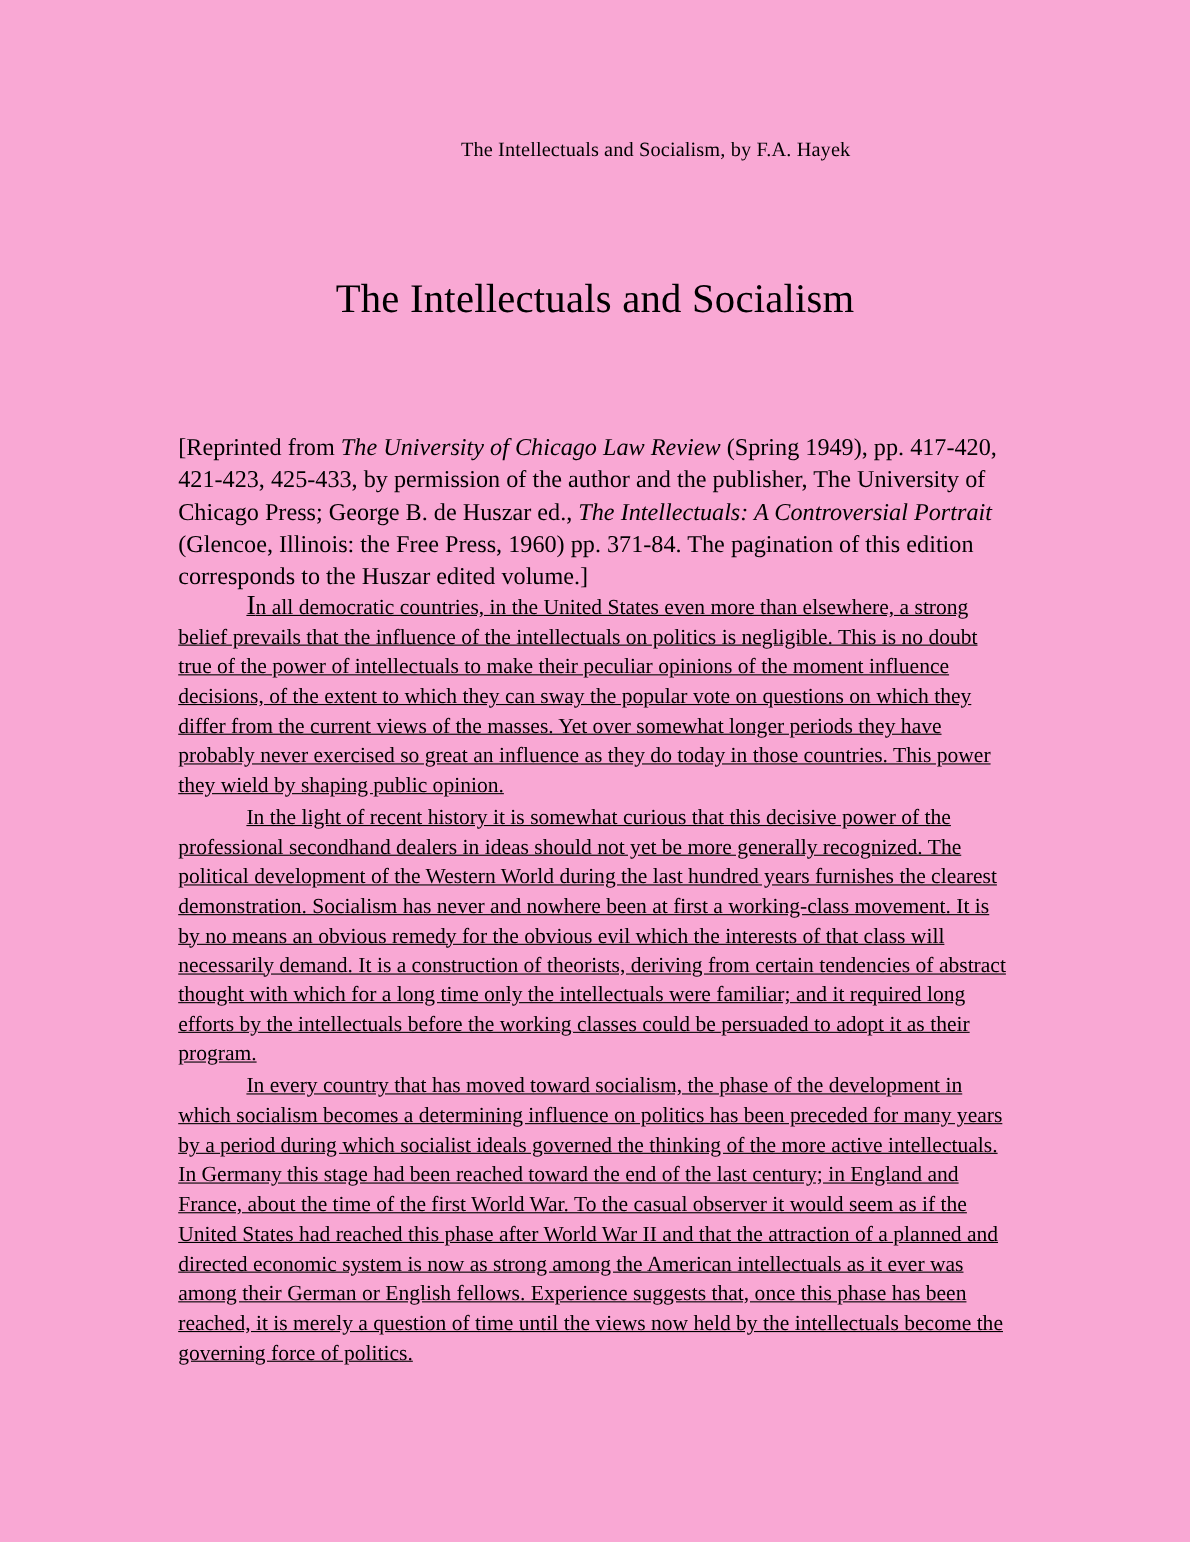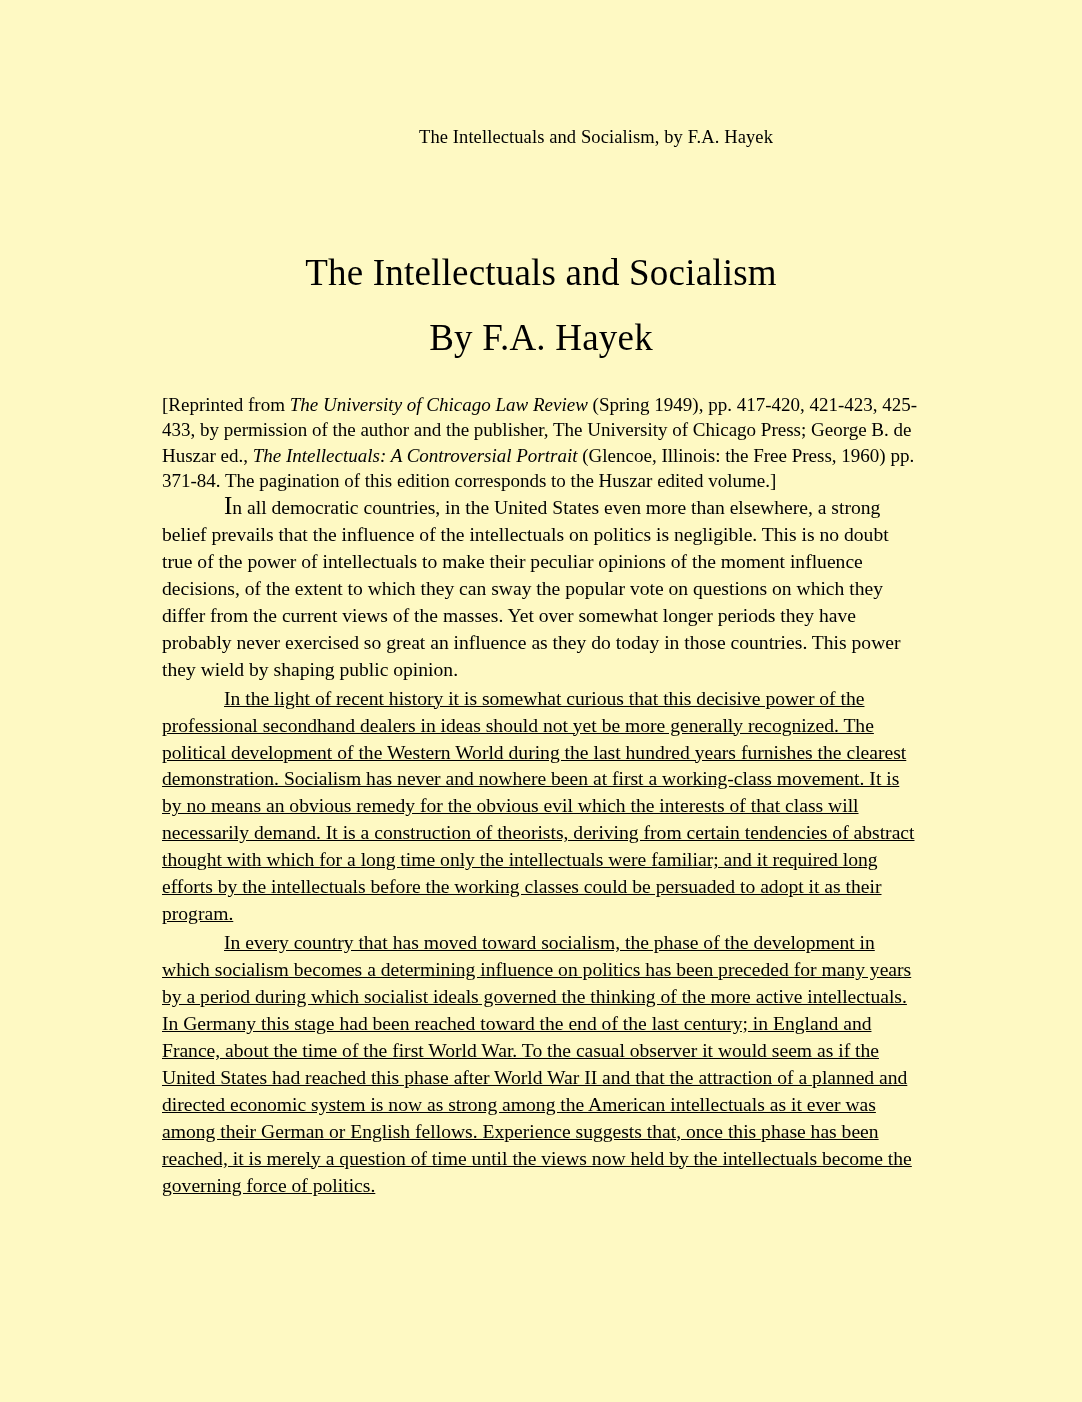--- a/index.html
+++ b/index.html
@@ -8,21 +8,21 @@
     background: #ffffff;
   }
   body {
     font-family: "Liberation Serif", serif;
     color: #000000;
   }
   .page {
     position: relative;
     width: 1082px;
     height: 1402px;
-    background: #fef9c3;
+    background: #f9a8d4;
     overflow: hidden;
     box-sizing: border-box;
   }
   .running-head {
     position: absolute;
     top: 127px;
     left: 0;
     width: 1082px;
     text-align: center;
     font-size: 18.5px;
@@ -51,52 +51,51 @@
     margin: 22px 0 0 0;
     letter-spacing: 0.2px;
   }
   .content {
     position: absolute;
     top: 392px;
     left: 162px;
     width: 756px;
   }
   .reprint-note {
-    font-size: 19px;
+    font-size: 22px;
     line-height: 1.33;
     text-align: left;
     margin: 0;
   }
   .reprint-note i {
     font-style: italic;
   }
   p.body-par {
     font-size: 19.6px;
     line-height: 1.375;
     text-align: left;
     margin: 0;
     text-indent: 62px;
   }
-  .par-gap-1 { margin-top: 29px; }
+  .par-gap-1 { margin-top: 29px; text-decoration: underline; }
   .par-gap { margin-top: 26px; text-decoration: underline; }
   .dropcap {
     font-size: 25px;
     line-height: 1;
   }
 </style>
 </head>
 <body>
 
 <div class="page">
 
   <div class="running-head">The Intellectuals and Socialism, by F.A. Hayek</div>
 
   <div class="title-block">
     <h1 class="doc-title">The Intellectuals and Socialism</h1>
-    <h2 class="doc-author">By F.A. Hayek</h2>
   </div>
 
   <div class="content">
 
     <p class="reprint-note"><span>[Reprinted from </span><i>The University of Chicago Law Review</i><span> (Spring 1949), pp. 417-420, 421-423, 425-433, by permission of the author and the publisher, The University of Chicago Press; George B. de Huszar ed., </span><i>The Intellectuals: A Controversial Portrait</i><span> (Glencoe, Illinois: the Free Press, 1960) pp. 371-84. The pagination of this edition corresponds to the Huszar edited volume.]</span></p>
 
     <p class="body-par par-gap-1"><span class="dropcap">I</span><span>n all democratic countries, in the United States even more than elsewhere, a strong belief prevails that the influence of the intellectuals on politics is negligible. This is no doubt true of the power of intellectuals to make their peculiar opinions of the moment influence decisions, of the extent to which they can sway the popular vote on questions on which they differ from the current views of the masses. Yet over somewhat longer periods they have probably never exercised so great an influence as they do today in those countries. This power they wield by shaping public opinion.</span></p>
 
     <p class="body-par par-gap"><span class="dropcap"></span><span>In the light of recent history it is somewhat curious that this decisive power of the professional secondhand dealers in ideas should not yet be more generally recognized. The political development of the Western World during the last hundred years furnishes the clearest demonstration. Socialism has never and nowhere been at first a working-class movement. It is by no means an obvious remedy for the obvious evil which the interests of that class will necessarily demand. It is a construction of theorists, deriving from certain tendencies of abstract thought with which for a long time only the intellectuals were familiar; and it required long efforts by the intellectuals before the working classes could be persuaded to adopt it as their program.</span></p>
 

